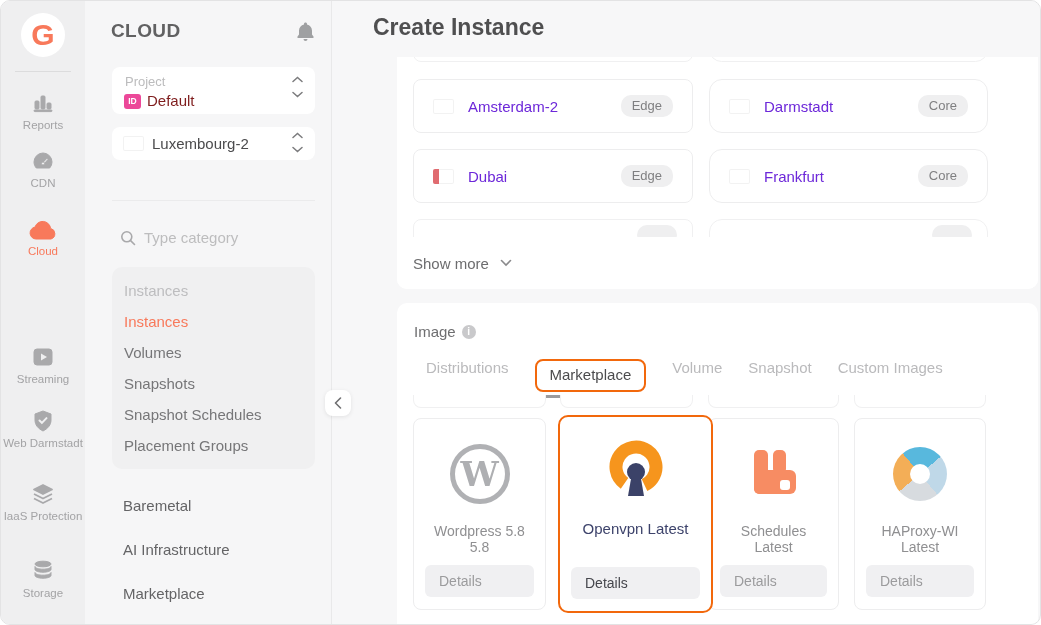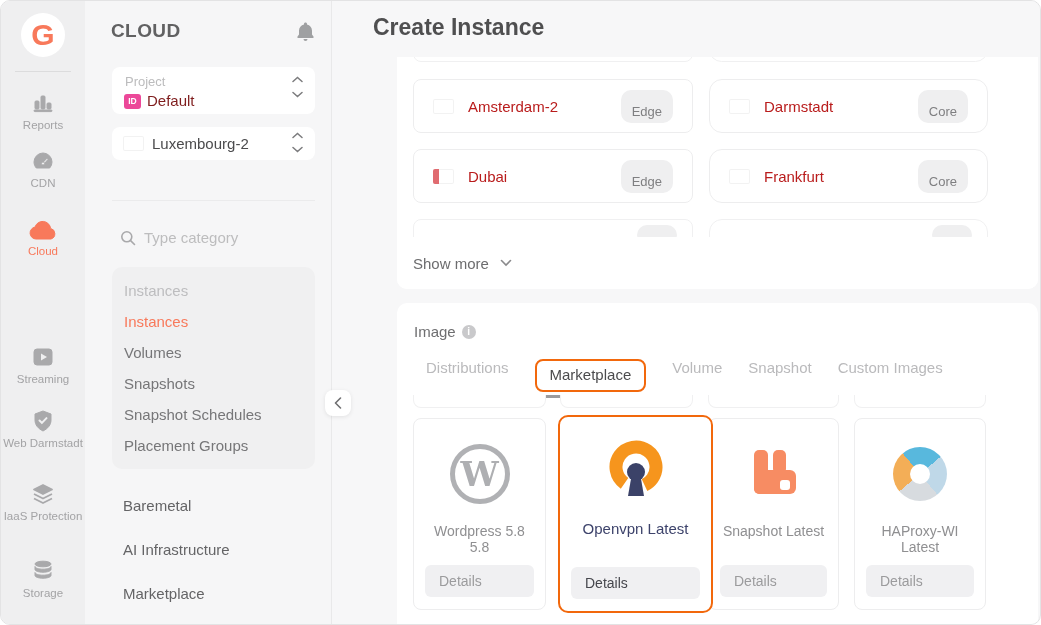--- a/index.html
+++ b/index.html
@@ -56,22 +56,22 @@
 
   .panel{position:absolute;left:65px;width:641px;background:#fff;}
   .region-panel{top:30px;height:258px;border-radius:10px;z-index:1;}
   .image-panel{top:302px;height:323px;border-radius:10px 10px 0 0;z-index:1;}
 
   .rcard,.rstub-top,.rstub-bottom{position:absolute;background:#fff;border:1px solid #ededee;border-radius:8px;}
   .rstub-bottom{border-color:#f0f0f1;height:25px;top:6px;}
   .rstub-top{border-color:#f0f0f1;height:40px;top:188px;}
   .rcard{height:54px;display:flex;align-items:center;padding:0 19px;cursor:pointer;}
   .col1{left:16px;width:280px;} .col2{left:312px;width:279px;border-radius:13px;}
-  .rname{margin-left:14px;font-size:15px;color:#b91c1c;}
-  .rbadge{margin-left:auto;background:#efeff0;color:#7f7f81;font-size:13px;padding:14px 11px 4px;border-radius:10px;}
+  .rname{margin-left:14px;font-size:15px;color:#6d28d9;}
+  .rbadge{margin-left:auto;background:#efeff0;color:#7f7f81;font-size:13px;padding:3px 11px 4px;border-radius:10px;}
   .pill-stub{position:absolute;right:15px;top:5px;width:40px;height:20px;background:#efeff0;border-radius:10px;}
   .region-footer{position:absolute;left:0;top:206px;width:641px;height:52px;background:#fff;border-radius:0 0 10px 10px;
                  z-index:2;display:flex;align-items:center;padding-left:16px;}
   .show-more{display:flex;align-items:center;gap:11px;font-size:15px;color:#6c6c6e;cursor:pointer;}
 
   .flag{width:21px;height:15px;border-radius:2px;overflow:hidden;display:inline-block;flex:0 0 auto;
         box-shadow:inset 0 0 0 1px rgba(0,0,0,.05);}
   .flag .s{width:100%;height:5px;}
   .flag-nl .s1{background:#d5737b;} .flag-nl .s2{background:#f3f3f4;} .flag-nl .s3{background:#9cb9d1;}
   .flag-de .s1{background:#454549;} .flag-de .s2{background:#b5505e;} .flag-de .s3{background:#ecc761;}
@@ -369,21 +369,21 @@
               <g fill="#F78C63">
                 <rect x="8" y="6" width="14" height="44" rx="5"></rect>
                 <rect x="27" y="6" width="13" height="24" rx="5"></rect>
                 <rect x="8" y="26" width="42" height="24" rx="6"></rect>
               </g>
               <rect x="34" y="36" width="10" height="10" rx="3" fill="#fff"></rect>
             </svg>
           </span>
         </div>
         <div class="mtitle">
-          <div>Snapshot Latest</div>
+          <div>Schedules Latest</div>
             <div></div>
         </div>
         <div class="details-btn">Details</div>
       </div>
 
       <div class="mcard" style="left:457px;width:132px">
         <div class="logo-wrap">
             <span class="hap-logo"></span>
           </div>
         <div class="mtitle">

